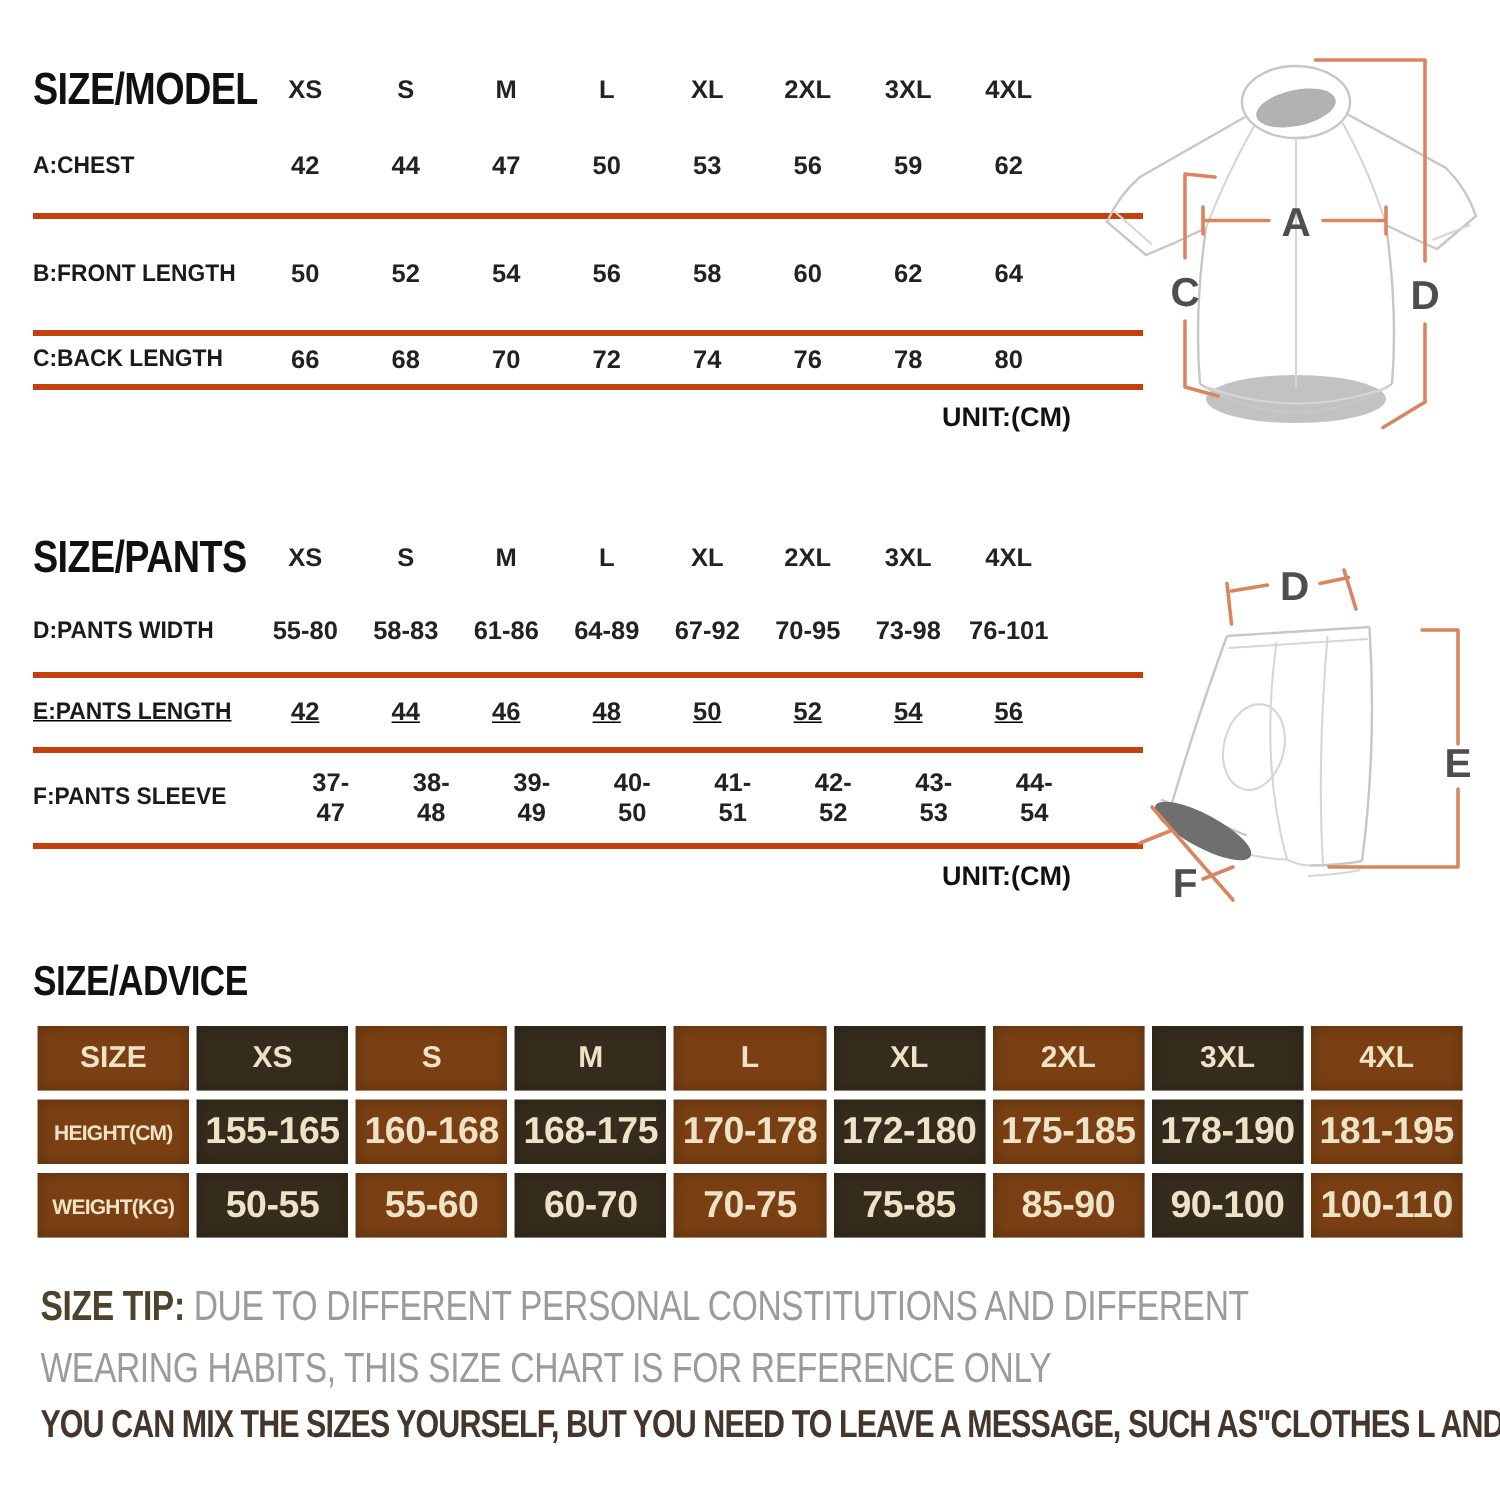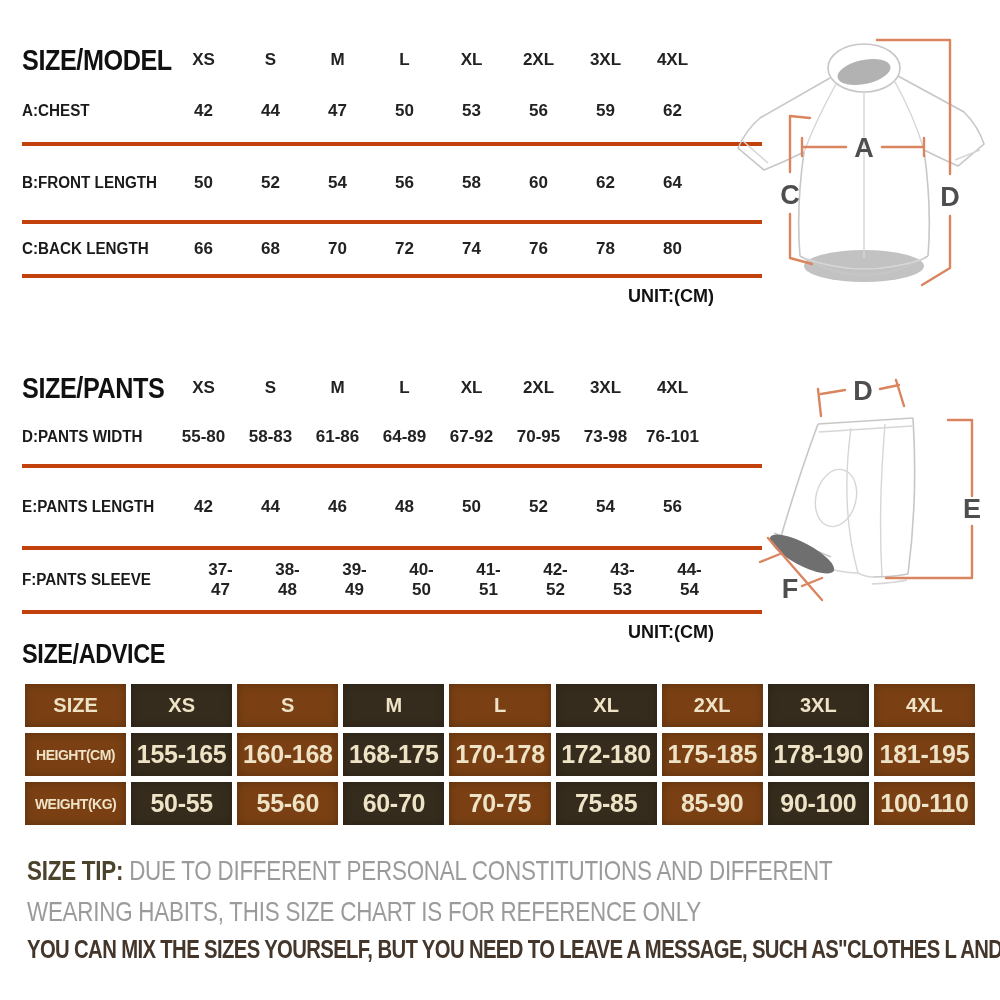--- a/index.html
+++ b/index.html
@@ -12,23 +12,23 @@
   .spec-header { display:flex; align-items:center; padding-right:56px; }
   .spec-title { width:148px; font-size:30px; font-weight:900; color:#111;
                 transform:scaleX(.84); transform-origin:left center; white-space:nowrap;
                 letter-spacing:-.5px; }
   .col-h { flex:1; text-align:center; font-size:17px; font-weight:700; color:#222; }
   .spec-row { display:flex; align-items:center; padding-right:56px; border-bottom:4px solid #c2410c; }
   .spec-row .label { width:148px; font-size:16px; font-weight:700; color:#1a1a1a;
                      transform:scaleX(.95); transform-origin:left center; white-space:nowrap; }
   .spec-row .val { flex:1; text-align:center; font-size:17px; font-weight:600; color:#222; }
   #model-table .spec-header { height:40px; }
-  #model-table .r0 { height:66px; } #model-table .r1 { height:78px; } #model-table .r2 { height:54px; }
+  #model-table .r0 { height:66px; } #model-table .r1 { height:78px; } #model-table .r2 { height:36px; }
   #pants-table .spec-header { height:45px; }
-  #pants-table .r0 { height:58px; } #pants-table .r1 { height:82px; } #pants-table .r2 { height:64px;gap:34px; }
+  #pants-table .r0 { height:58px; } #pants-table .r1 { height:50px;text-decoration:underline; } #pants-table .r2 { height:64px;gap:34px; }
   .unit { margin-top:8px; text-align:right; padding-right:48px;
           font-size:18px; font-weight:700; color:#111; }
 
   
   .advice-title { position:absolute; left:22px; top:638px; font-size:28px; font-weight:900;
                   color:#111; transform:scaleX(.84); transform-origin:left center;
                   white-space:nowrap; letter-spacing:-.5px; }
   .advice-grid { position:absolute; left:25px; top:684px; width:950px;
                  display:grid; grid-template-columns:repeat(9,1fr); column-gap:5px; row-gap:6px; }
   .acell { height:43px; display:flex; align-items:center; justify-content:center;
@@ -134,21 +134,21 @@
     <g>
       <path class="measure" d="M90 110 L90 128 M212 110 L212 128 M90 119 L134 119 M170 119 L212 119"></path>
       <path class="measure" d="M78 88 L98 90 M78 88 L78 144 M78 186 L78 230 M78 230 L100 236"></path>
       <path class="measure" d="M165 12 L238 12 M238 12 L238 146 M238 188 L238 240 M238 240 L210 257"></path>
     </g>
     <text class="dlabel" x="152" y="129">A</text>
     <text class="dlabel" x="78" y="176">C</text>
     <text class="dlabel" x="238" y="178">D</text>
   </svg>
 
-  <section class="spec" id="pants-table" style="top:365px">
+  <section class="spec" id="pants-table" style="top:349px">
     <div class="spec-header">
       <div class="spec-title">SIZE/PANTS</div>
     <div class="col-h">XS</div>
         <div class="col-h">S</div>
         <div class="col-h">M</div>
         <div class="col-h">L</div>
         <div class="col-h">XL</div>
         <div class="col-h">2XL</div>
         <div class="col-h">3XL</div>
         <div class="col-h">4XL</div>

